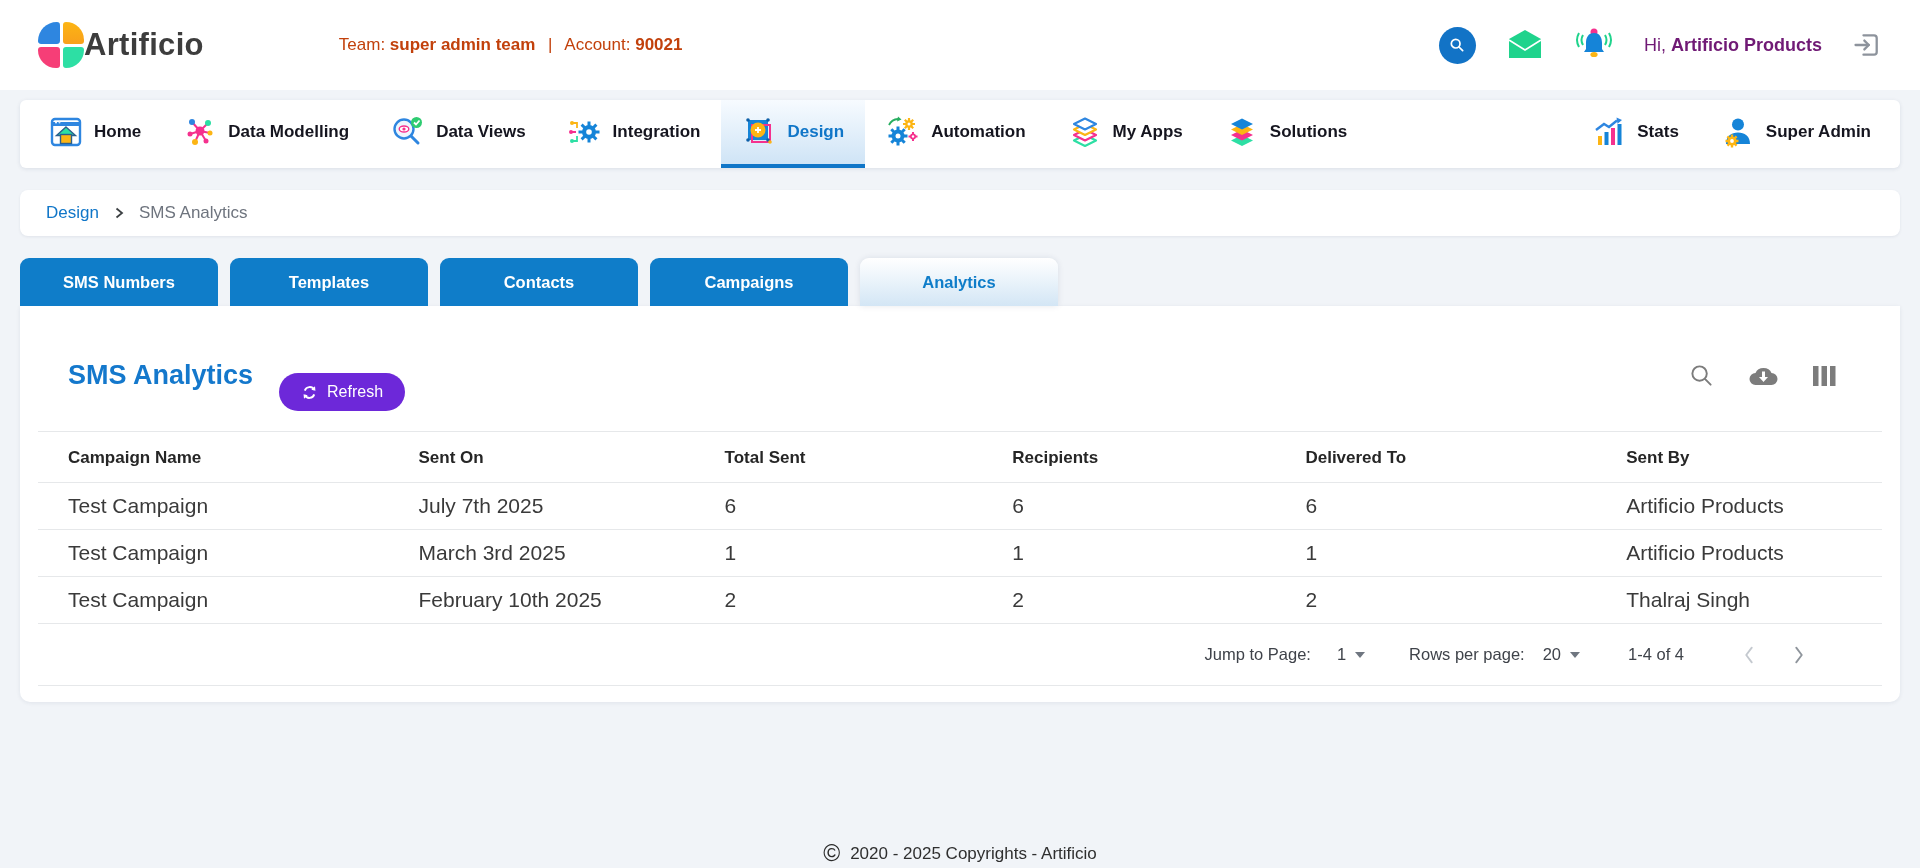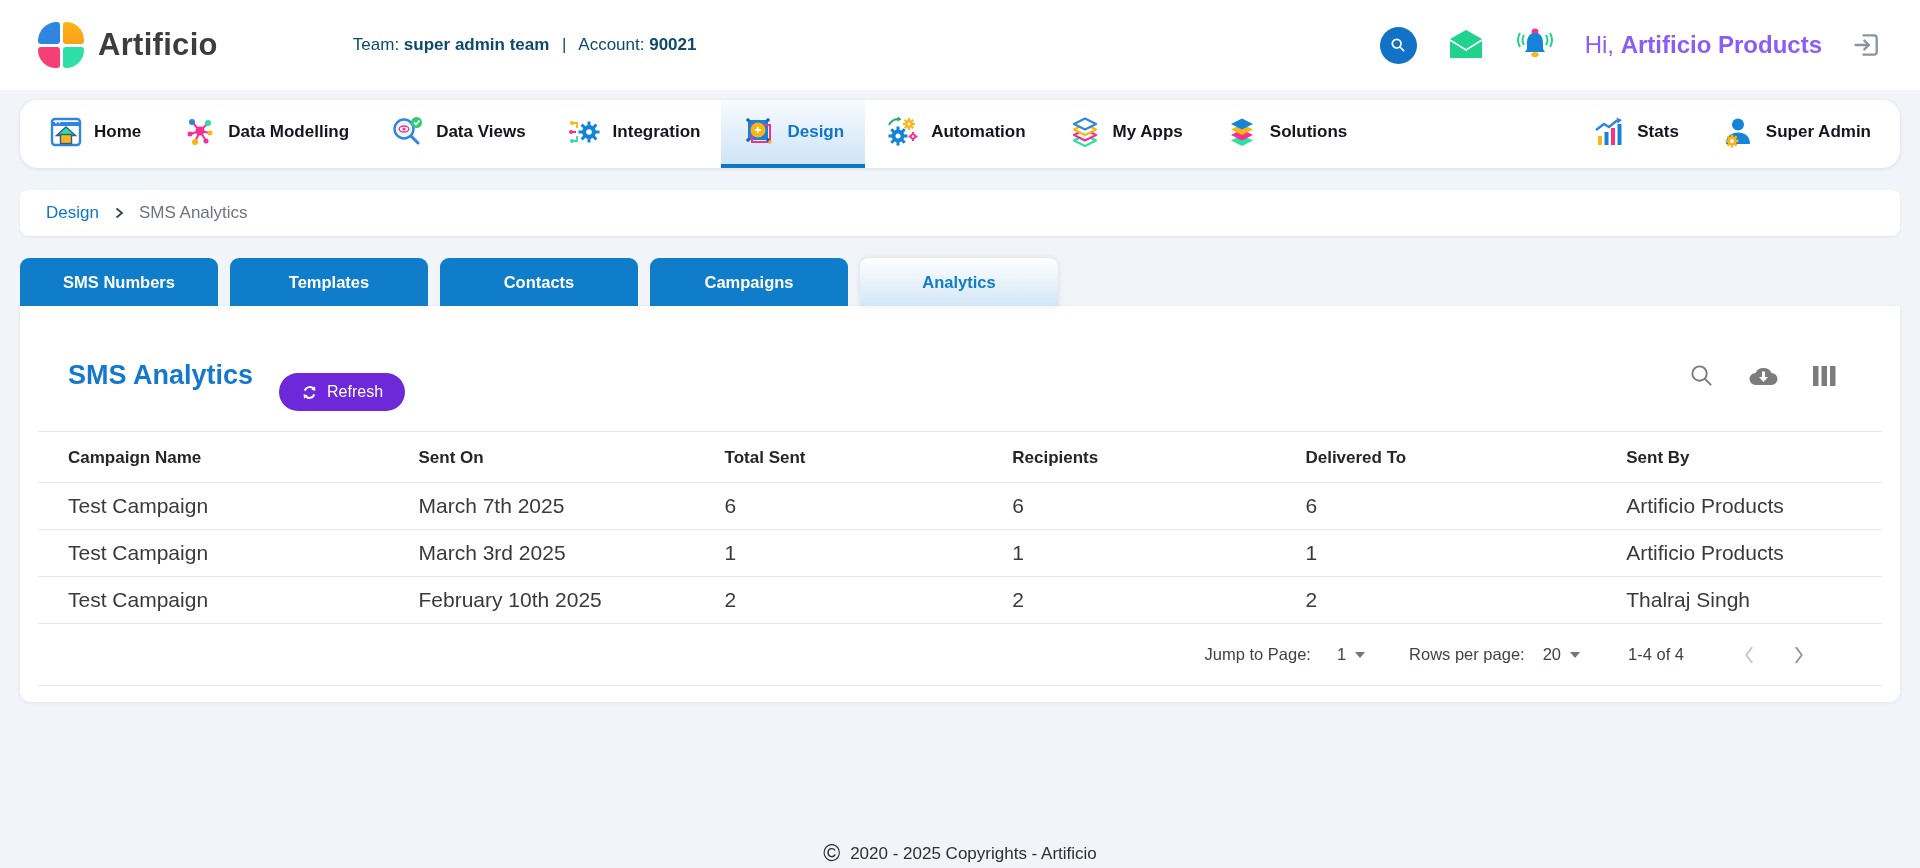--- a/index.html
+++ b/index.html
@@ -5,38 +5,38 @@
   * { box-sizing: border-box; }
   html,body { margin:0; padding:0; }
   body {
     width:1920px; height:868px; overflow:hidden;
     background:#f1f4f8;
     font-family:"Liberation Sans", sans-serif;
     color:#222;
   }
   
   .header { height:90px; background:#fff; display:flex; align-items:center; padding:0 38px; }
-  .brand { display:flex; align-items:center; gap:14px; cursor:pointer; }
+  .brand { display:flex; align-items:center; cursor:pointer; }
   .logo-pie { width:46px; height:46px; display:grid; grid-template-columns:1fr 1fr; grid-template-rows:1fr 1fr; gap:3px; }
   .q { border-radius:4px; }
   .q-tl { border-top-left-radius:24px; background:#2e86e0; }
   .q-tr { border-top-right-radius:24px; background:linear-gradient(180deg,#fcb514,#f9a01b); }
   .q-bl { border-bottom-left-radius:24px; background:#f63e77; }
   .q-br { border-bottom-right-radius:24px; background:#2ddfa4; }
   .brand-name { font-size:31px; font-weight:700; color:#3d3d3d; letter-spacing:.3px; }
-  .team-info { margin-left:135px; font-size:17px; color:#0c4a6e; }
+  .team-info { margin-left:135px; font-size:17px; color:#c2410c; }
   .team-info b { font-weight:700; }
   .team-sep { margin:0 8px; }
   .header-right { margin-left:auto; display:flex; align-items:center; gap:30px; }
   .hdr-search { width:37px; height:37px; border-radius:50%; background:#1273c6; display:flex; align-items:center; justify-content:center; cursor:pointer; }
   .hdr-ic { cursor:pointer; display:flex; align-items:center; }
-  .greeting { font-size:24px; color:#8b5cf6; white-space:nowrap; }
+  .greeting { font-size:18px; color:#701a75; white-space:nowrap; }
   .greeting b { font-weight:700; }
   
-  .navbar { margin:10px 20px 0; background:#fff; border-radius:18px; height:68px; display:flex; align-items:stretch; box-shadow:0 1px 4px rgba(20,40,80,.10); overflow:hidden; padding:0 8px; }
+  .navbar { margin:10px 20px 0; background:#fff; border-radius:6px; height:68px; display:flex; align-items:stretch; box-shadow:0 1px 4px rgba(20,40,80,.10); overflow:hidden; padding:0 8px; }
   .nav-item { display:flex; align-items:center; gap:11px; padding:0 21px; cursor:pointer; border-bottom:4px solid transparent; }
   .nav-item .lbl { font-size:17px; font-weight:600; color:#15151f; white-space:nowrap; }
   .nav-item.active { background:linear-gradient(180deg,#f7fbff 0%,#cfe4f6 100%); border-bottom-color:#1076c8; }
   .nav-item.active .lbl { color:#1076c8; }
   .nav-spacer { flex:1; }
   
   .breadcrumb-bar { margin:22px 20px 0; background:#fff; border-radius:8px; height:46px; display:flex; align-items:center; padding:0 26px; box-shadow:0 1px 3px rgba(20,40,80,.08); gap:14px; }
   .bc-link { color:#1076c8; font-size:17px; cursor:pointer; }
   .bc-current { color:#6e747e; font-size:17px; }
   
@@ -357,21 +357,21 @@
           <th>Sent On</th>
           <th>Total Sent</th>
           <th>Recipients</th>
           <th>Delivered To</th>
           <th>Sent By</th>
         </tr>
       </thead>
       <tbody>
         <tr>
           <td>Test Campaign</td>
-          <td>March 7th 2025</td>
+          <td>July 7th 2025</td>
           <td>6</td>
           <td>6</td>
           <td>6</td>
           <td>Artificio Products</td>
         </tr>
         <tr>
           <td>Test Campaign</td>
           <td>March 3rd 2025</td>
           <td>1</td>
           <td>1</td>

